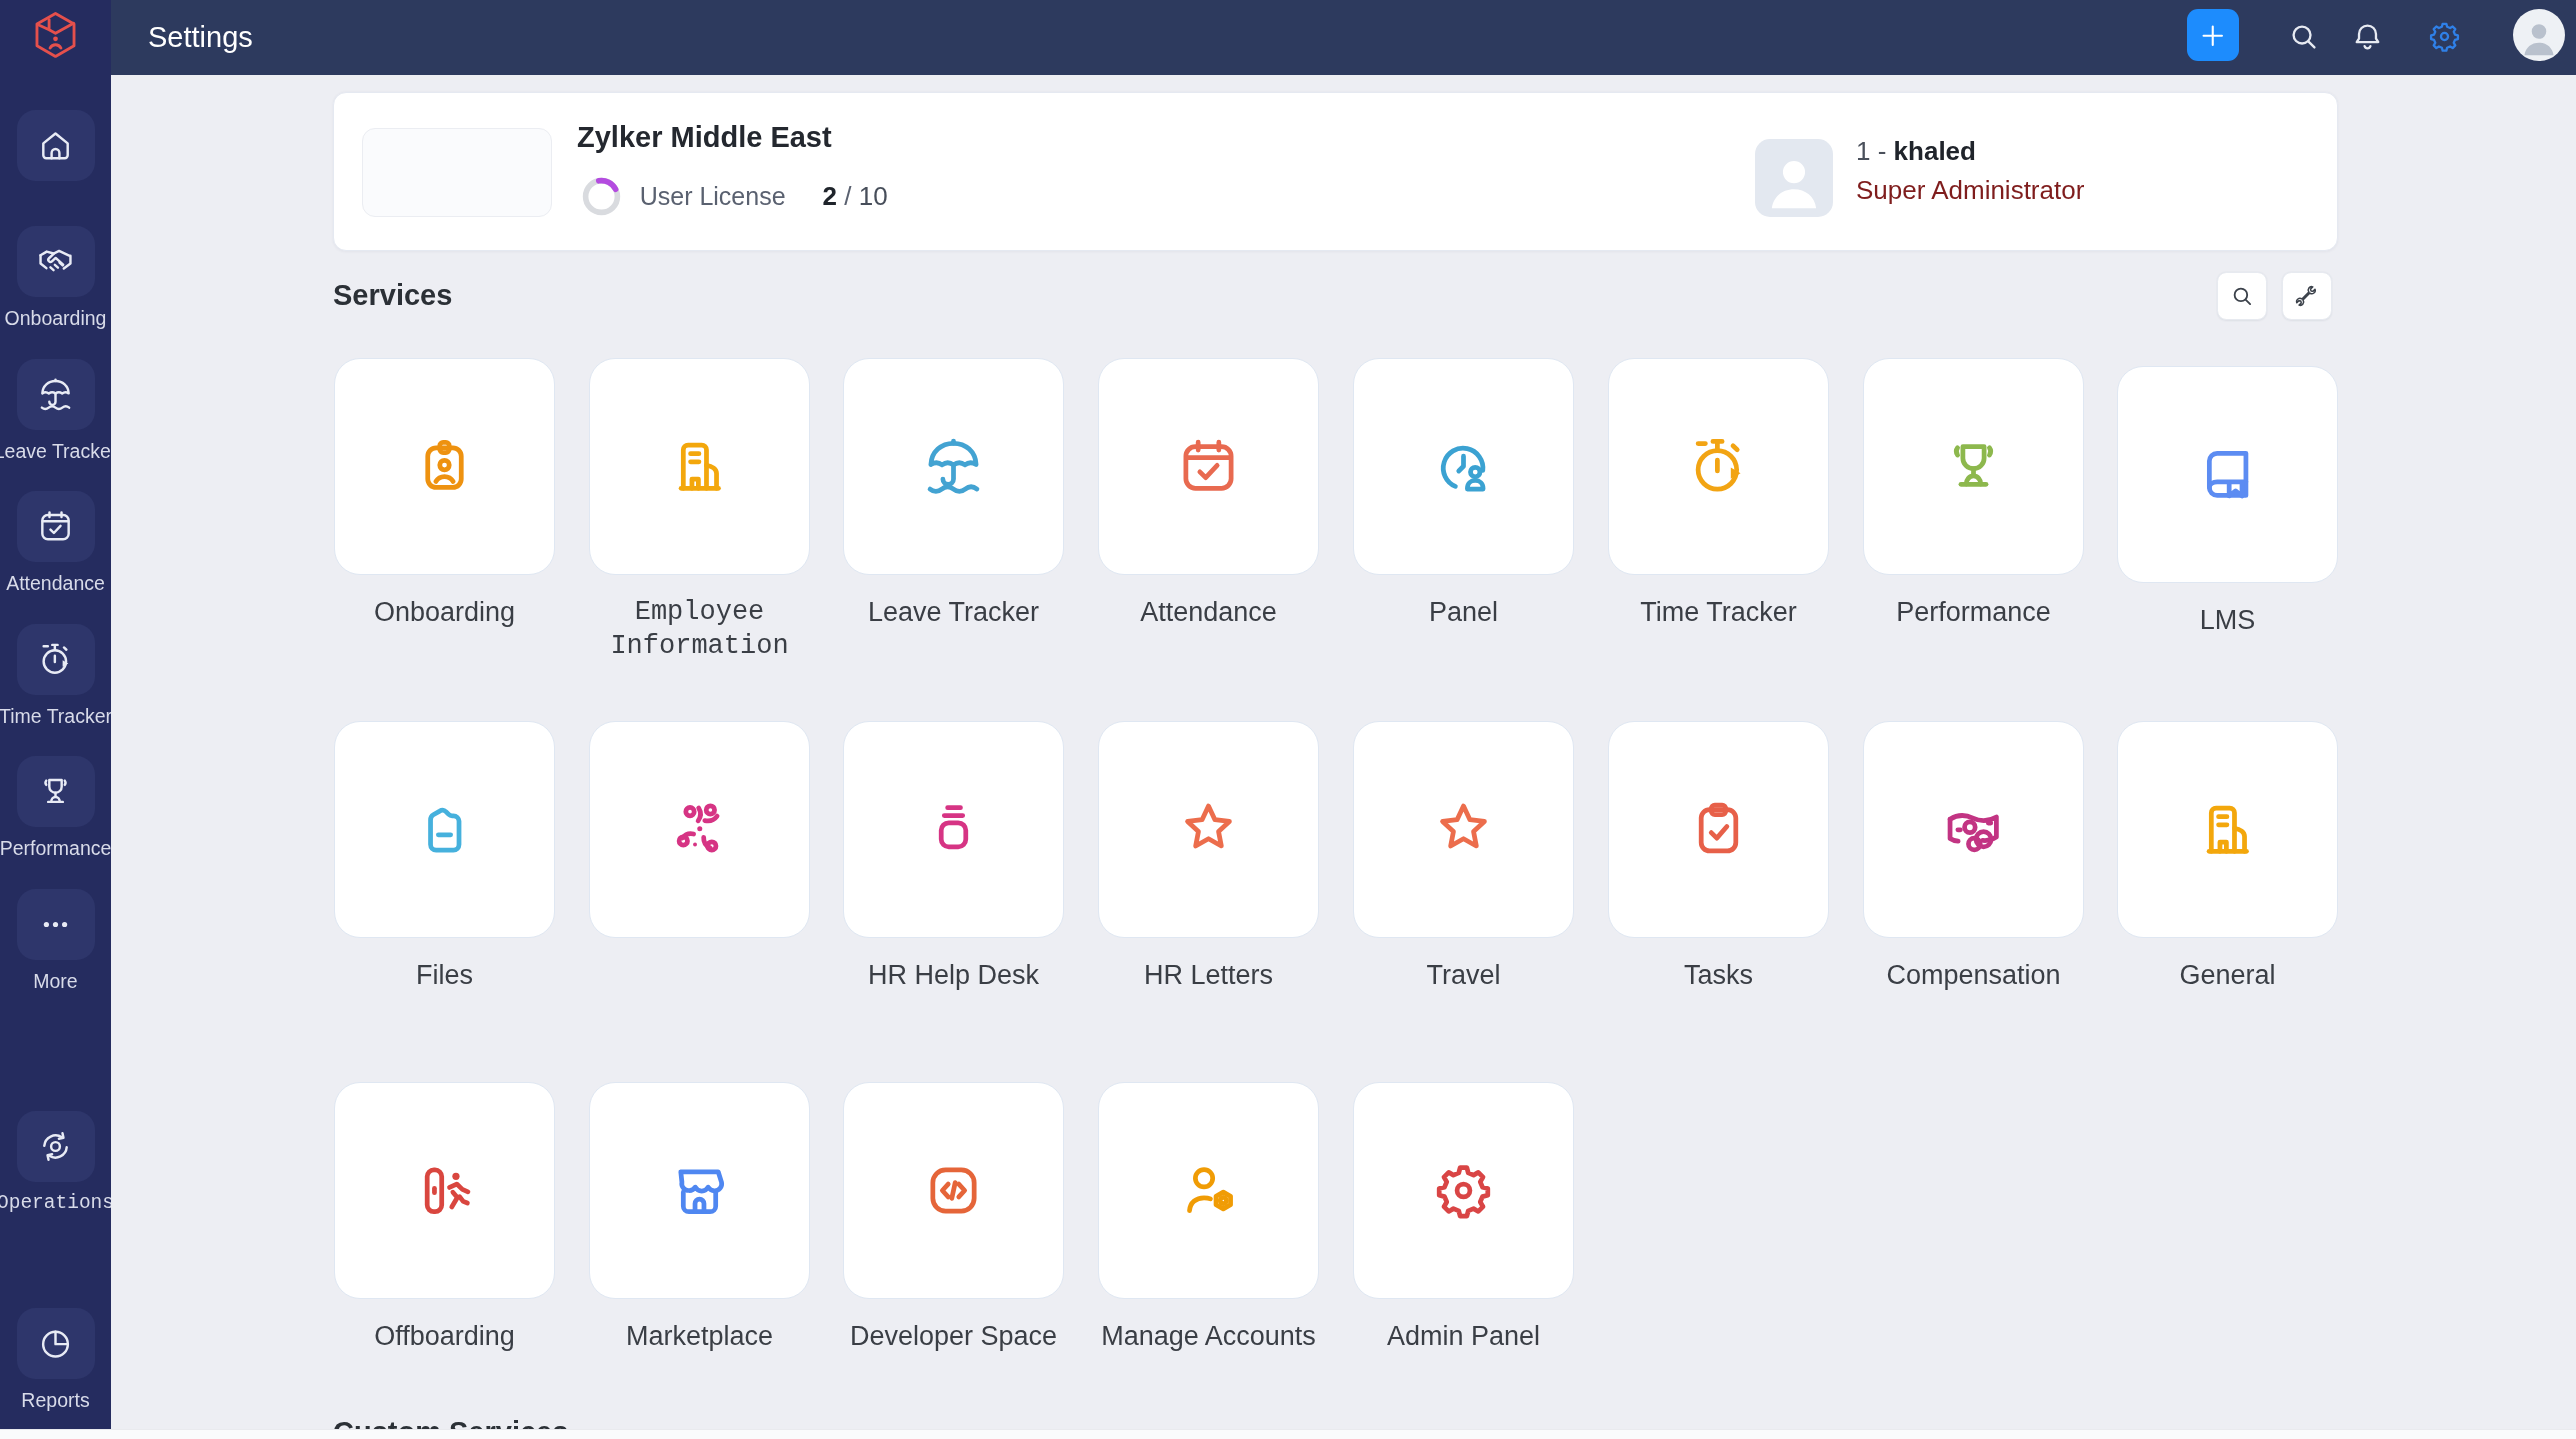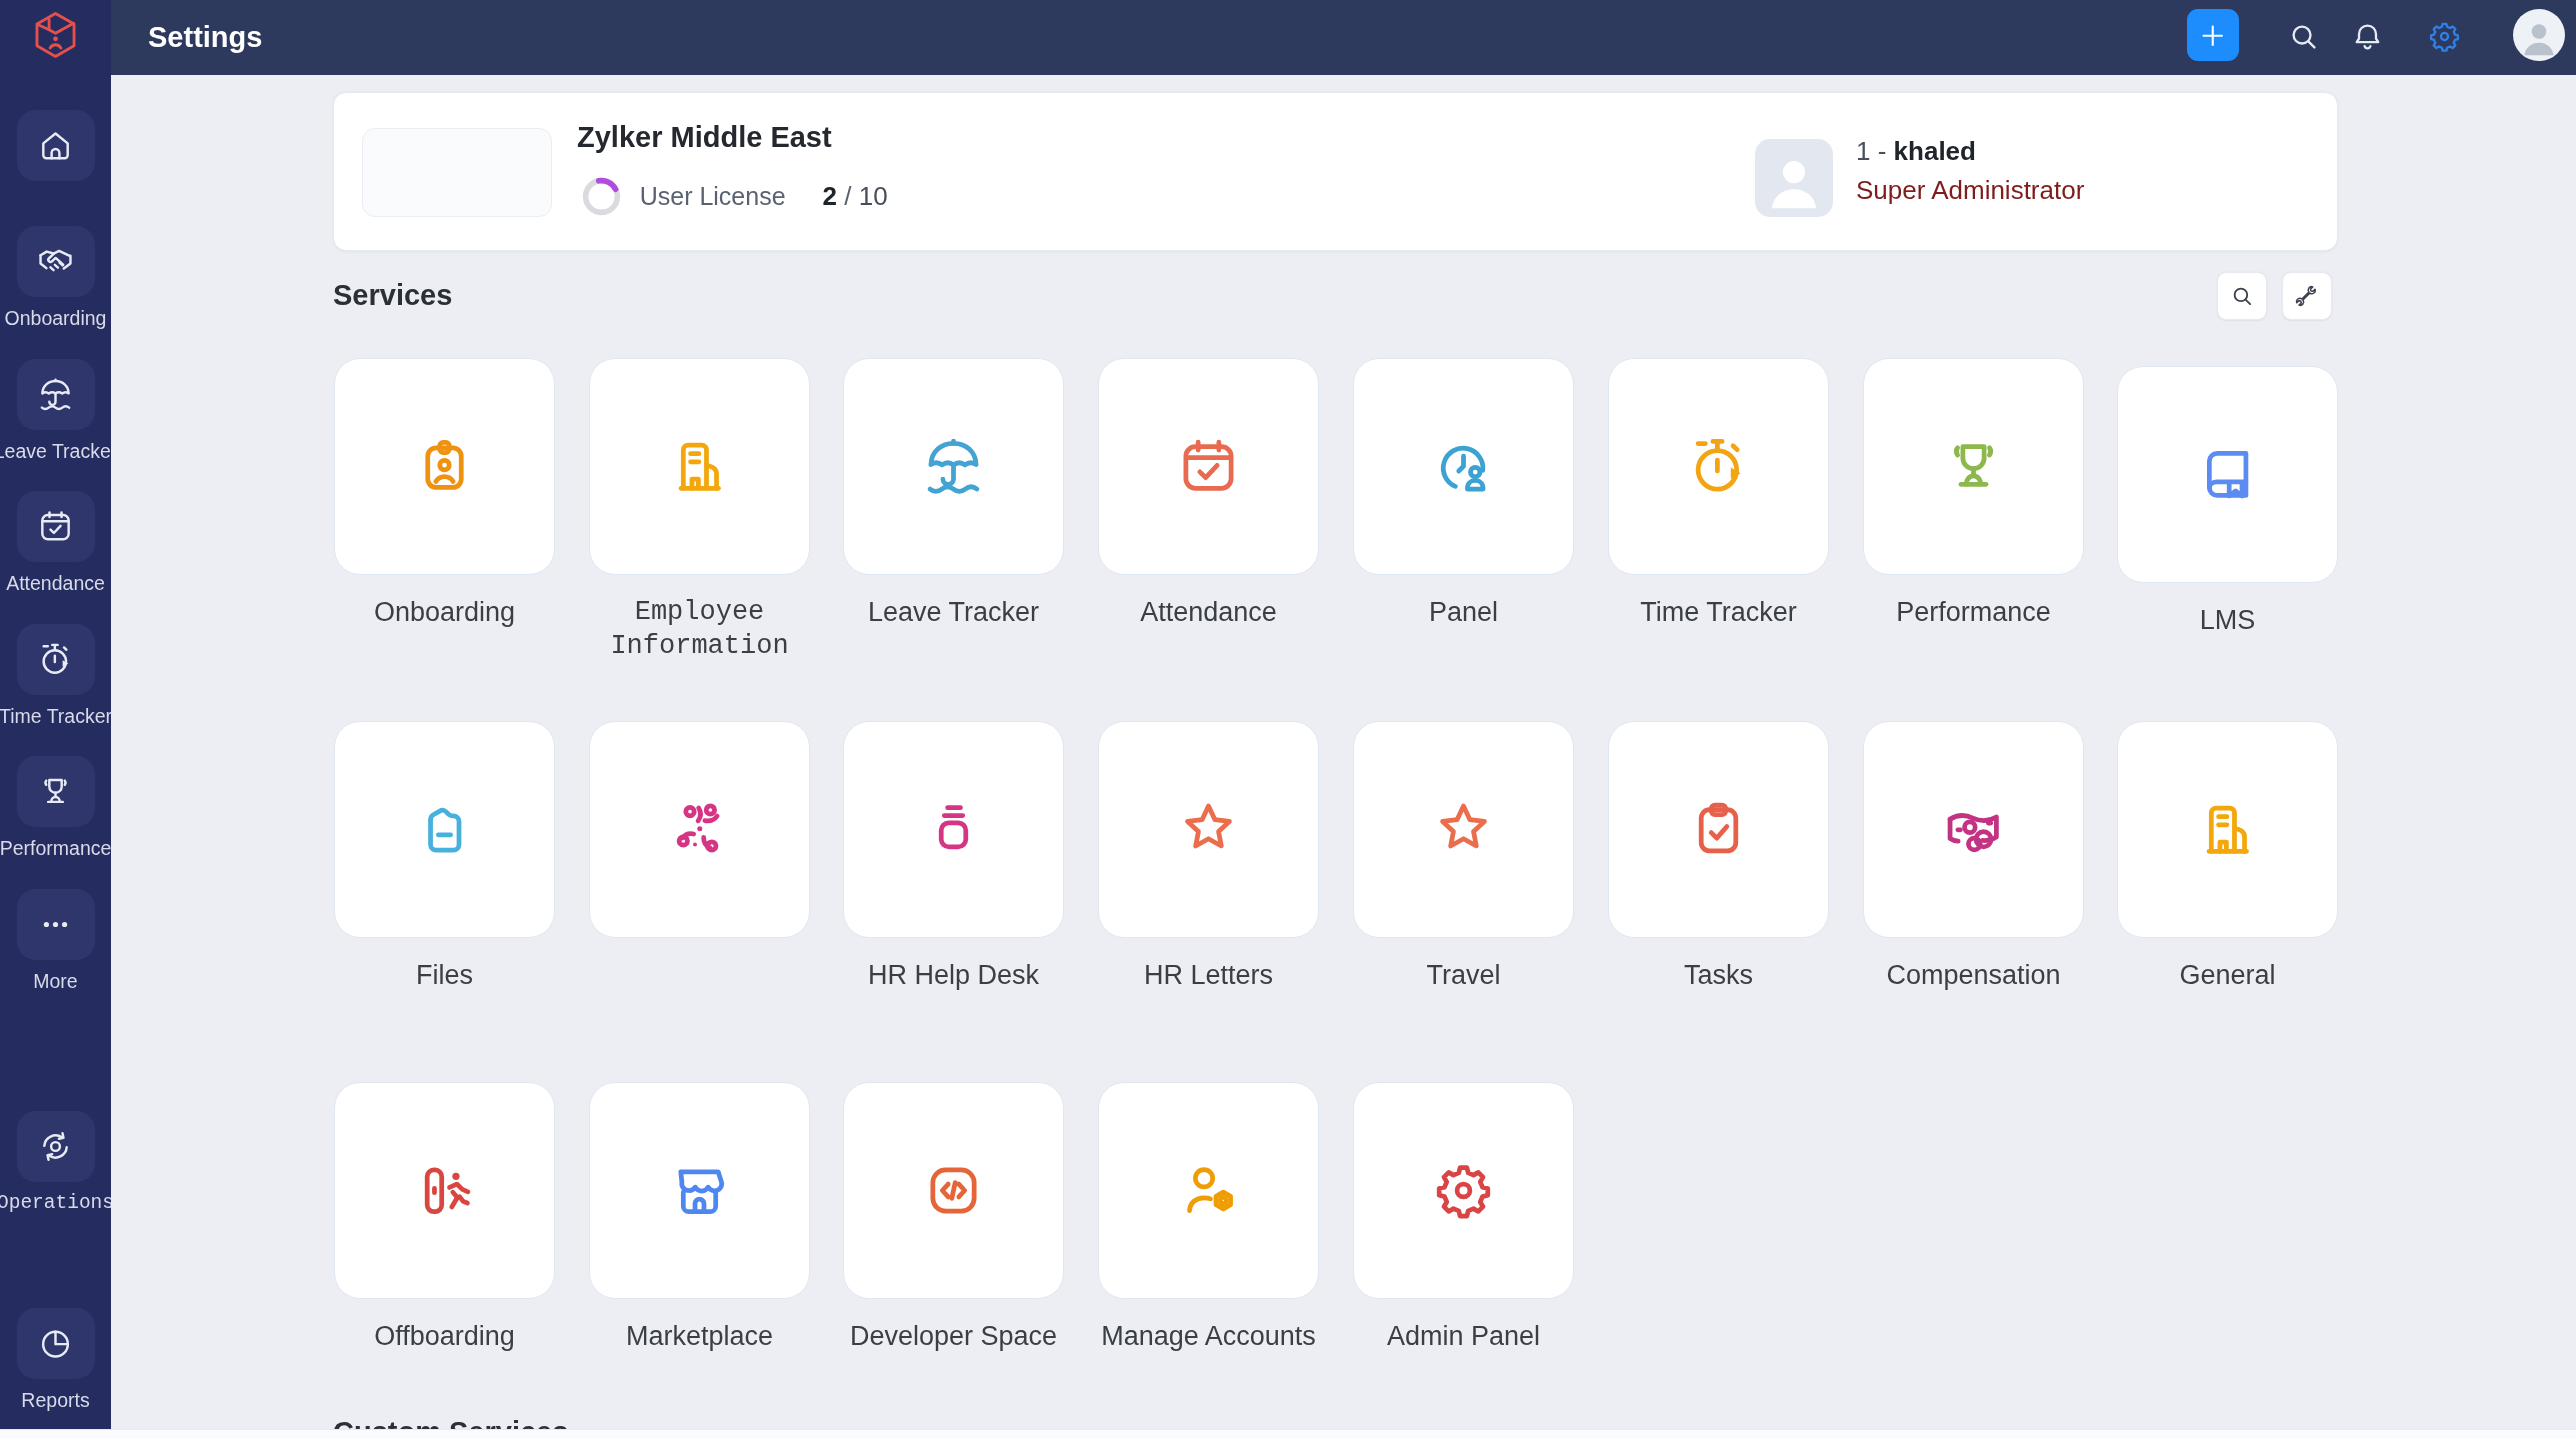--- a/index.html
+++ b/index.html
@@ -13,21 +13,21 @@
 
   
   .sidebar{position:absolute;left:0;top:0;width:111px;height:1440px;background:var(--sidebar-bg);z-index:6;overflow:hidden;}
   .logo-wrap{position:absolute;left:0;top:7.4px;width:111px;display:flex;justify-content:center;}
   .sb-item{position:absolute;left:0;width:111px;display:flex;flex-direction:column;align-items:center;cursor:pointer;}
   .sb-btn{width:78px;height:71px;border-radius:18.5px;background:var(--sidebar-tile);display:flex;align-items:center;justify-content:center;color:#e8ebf5;}
   .sb-label{margin-top:10.2px;font-size:19.5px;color:#d8dbe9;white-space:nowrap;}
 
   
   .topbar{position:absolute;left:111px;top:0;right:0;height:75px;background:var(--topbar-bg);z-index:5;}
-  .tb-title{position:absolute;left:37px;top:0;line-height:75px;font-size:29px;font-weight:700;color:#fff;}
+  .tb-title{position:absolute;left:37px;top:0;line-height:75px;font-size:29px;font-weight:400;color:#fff;}
   .tb-plus{position:absolute;left:2076px;top:9.3px;width:52px;height:52px;border-radius:11px;background:var(--accent-blue);display:flex;align-items:center;justify-content:center;color:#fff;cursor:pointer;}
   .tb-icon{position:absolute;top:17.6px;width:37px;height:37px;color:#e7eaf2;cursor:pointer;display:flex;align-items:center;justify-content:center;}
   .tb-avatar{position:absolute;left:2402px;top:9.3px;width:52px;height:52px;border-radius:50%;background:#eef1f5;color:#b9c1cd;display:flex;align-items:flex-end;justify-content:center;overflow:hidden;cursor:pointer;}
 
   
   .content{position:absolute;left:111px;top:75px;right:0;bottom:0;background:var(--content-bg);}
   .org-card{position:absolute;left:222px;top:17px;width:2005px;height:159px;background:#fff;border:0.9px solid #e5e9f1;border-radius:13px;box-shadow:0 0.9px 2.8px rgba(30,45,80,.05);}
   .org-logo{position:absolute;left:28px;top:35px;width:190px;height:89px;background:#fafbfd;border:0.9px solid #ebedf2;border-radius:13px;}
   .org-name{position:absolute;left:243px;top:28px;font-size:29px;font-weight:700;color:#24282f;}
   .lic-row{position:absolute;left:246px;top:82px;display:flex;align-items:center;height:43px;}

